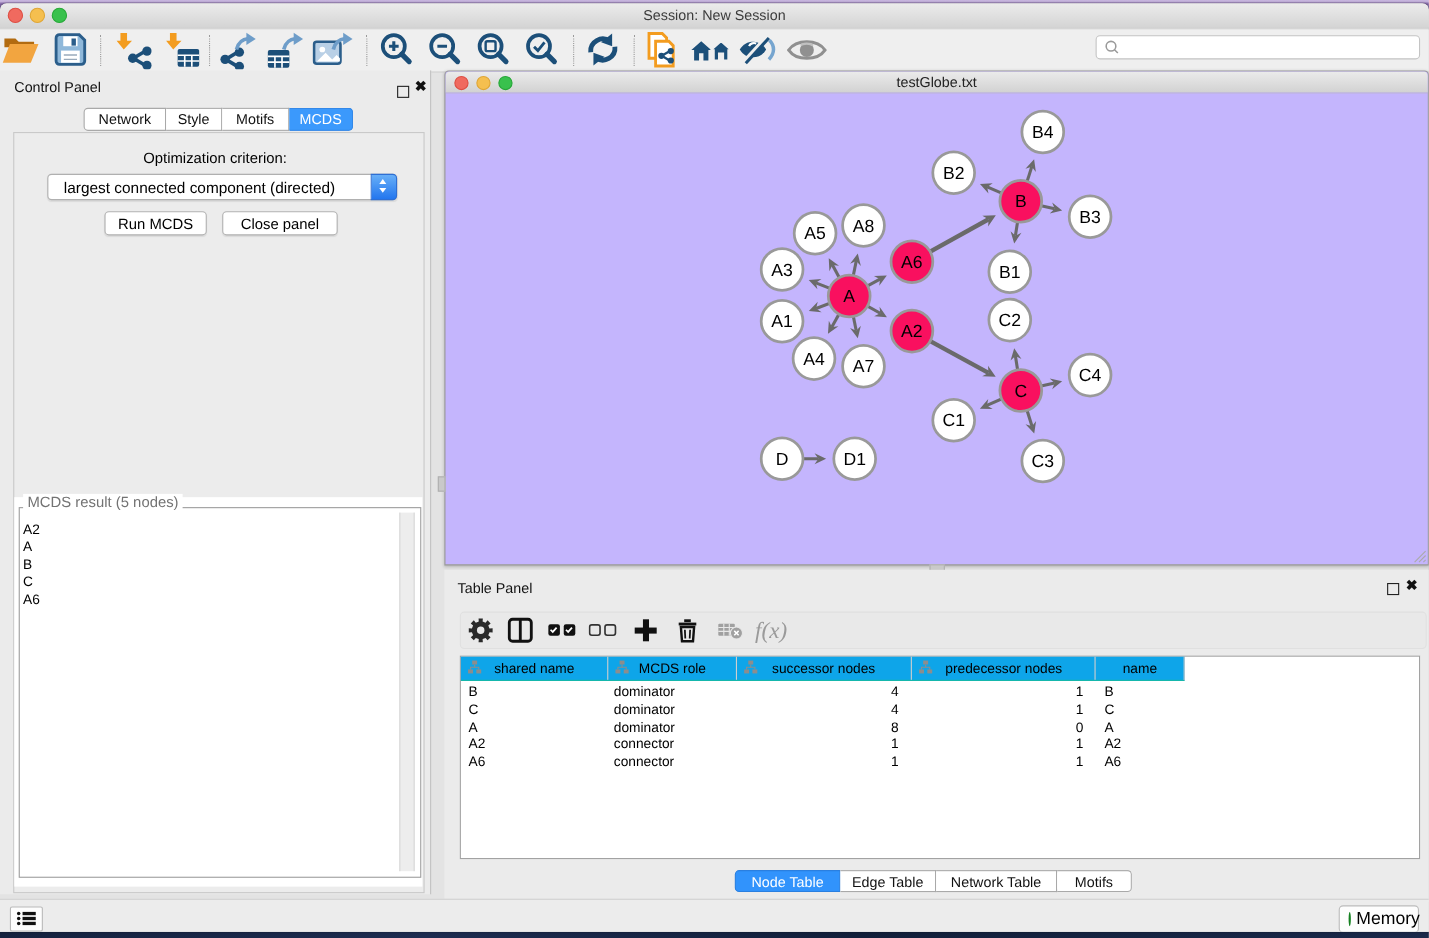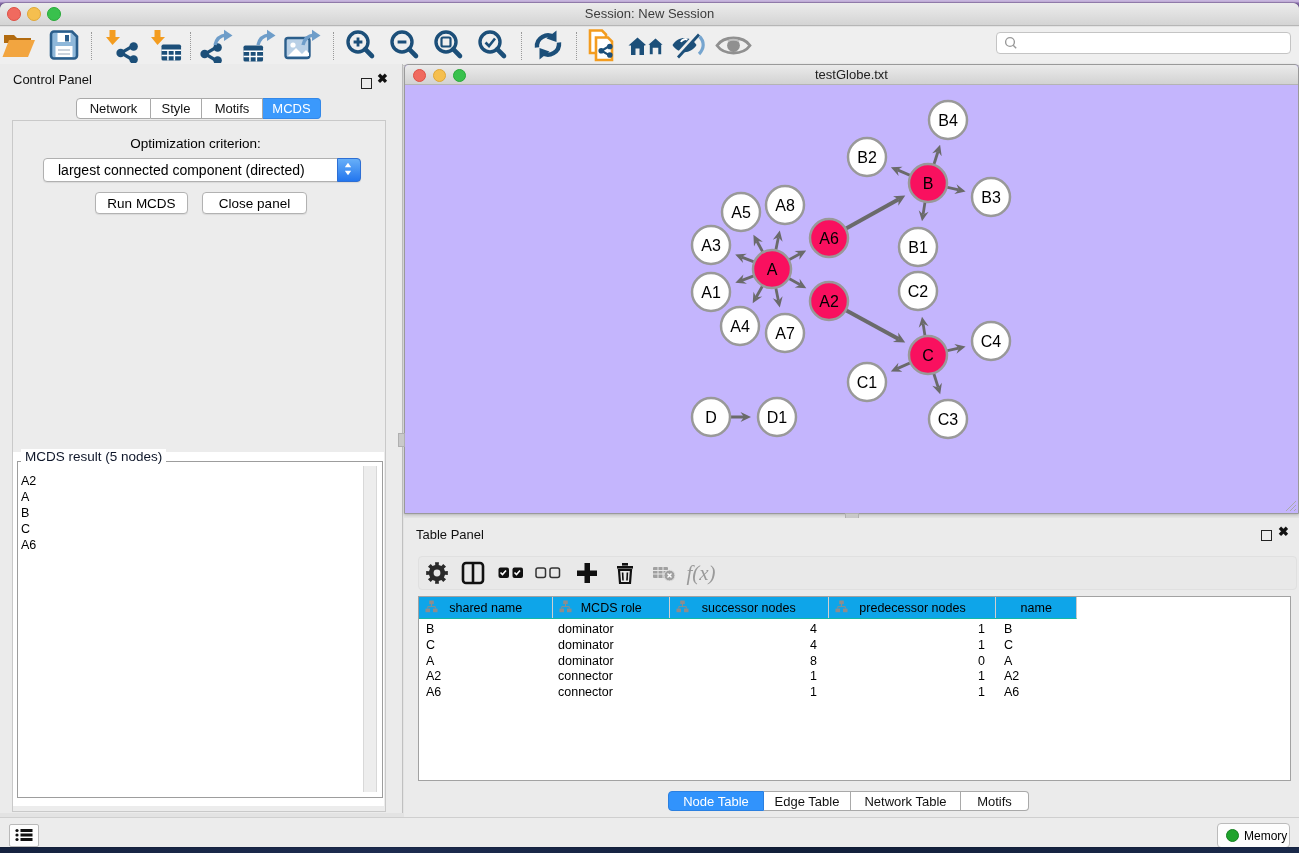--- a/index.html
+++ b/index.html
@@ -14,39 +14,39 @@
 #nettitle .tl{width:11px;height:11px;}
 #titlebar .t1{left:7px;background:#f06a5f;border:0.5px solid #dd4f44;}
 #titlebar .t2{left:27px;background:#f5bf4f;border:0.5px solid #dfa636;}
 #titlebar .t3{left:47px;background:#39c14d;border:0.5px solid #27a838;}
 #apptitle{left:0;top:3px;width:1299px;text-align:center;font-size:13px;color:#3c3c3c;}
 #toolbar{left:0;top:24px;width:1299px;height:38px;background:#efefef;border-bottom:1px solid #cccccc;}
 .sep{position:absolute;top:5px;height:28px;width:0;border-left:1px dotted #9a9a9a;}
 #searchbox{left:996px;top:5px;width:293px;height:20px;background:#fff;border:1px solid #c4c4c4;border-radius:4px;}
 .icon{position:absolute;top:1px;}
 
-#cpanel{left:0;top:61px;width:391px;height:749px;background:#ebebeb;border-right:1px solid #c0c0c0;padding-left:11px;}
+#cpanel{left:0;top:61px;width:391px;height:749px;background:#ebebeb;border-right:1px solid #c0c0c0;}
 #cpanel .ptitle{position:absolute;left:13px;top:8px;font-size:13px;color:#111;}
 .wfloat{position:absolute;width:9px;height:9px;border:1.5px solid #222;}
 .wclose{position:absolute;font-size:13px;font-weight:bold;color:#111;}
 #tabs{position:absolute;left:76px;top:34px;height:21px;display:flex;font-size:13px;box-sizing:border-box;}
 #tabs div{box-sizing:border-box;}
 #tabs div{border:1px solid #a9a9a9;border-left:none;background:#fff;color:#111;display:flex;align-items:center;justify-content:center;}
 #tabs div.first{border-left:1px solid #a9a9a9;border-radius:4px 0 0 4px;}
 #tabs div.last{border-radius:0 4px 4px 0;}
 #tabs div.sel{background:#3b99fc;border-color:#3388e8;color:#fff;}
 #innerpanel{position:absolute;left:12px;top:56px;width:372px;height:690px;background:#ececec;border:1px solid #c9c9c9;}
 #optlabel{position:absolute;left:0;top:72px;width:391px;text-align:center;font-size:13.5px;color:#000;}
 #combo{position:absolute;left:43px;top:94px;width:316px;height:22px;background:#fff;border:1px solid #b0b0b0;border-radius:4px;box-shadow:0 1px 1px rgba(0,0,0,0.08);}
 #combo .ctext{position:absolute;left:14px;top:3px;font-size:14px;color:#000;}
 #combo .stepper{position:absolute;right:-1px;top:-1px;width:22px;height:22px;border-radius:0 4px 4px 0;background:linear-gradient(#67aff8,#2376ee);border:1px solid #2e6fd4;}
 .btn{position:absolute;height:20px;background:#fff;border:1px solid #b2b2b2;border-radius:4px;font-size:13.5px;color:#000;display:flex;align-items:center;justify-content:center;box-shadow:0 1px 1px rgba(0,0,0,0.08);}
 #whitepanel{position:absolute;left:13px;top:388px;width:371px;height:354px;background:#fff;}
 #grpbox{position:absolute;left:17px;top:397px;width:364px;height:335px;border:1px solid #9d9d9d;}
-#grptitle{position:absolute;left:21px;top:385px;background:#fff;padding:0 4px;font-size:13.5px;color:#0f172a;}
+#grptitle{position:absolute;left:21px;top:385px;background:#fff;padding:0 4px;font-size:13.5px;color:#737373;}
 #mcdslist{position:absolute;left:19px;top:400px;width:360px;height:330px;background:#fff;}
 #mcdslist .items{position:absolute;left:2px;top:9px;font-size:12.5px;color:#000;line-height:16px;}
 #mcdslist .vsb{position:absolute;right:2px;top:2px;width:12px;height:326px;background:#ededed;border-left:1px solid #d8d8d8;border-right:1px solid #d8d8d8;}
 
 #netwin{left:404px;top:61px;width:893px;height:448px;background:#c4b5fd;border:1px solid #9a9a9a;border-radius:4px 4px 0 0;box-shadow:0 1px 3px rgba(0,0,0,0.2);}
 #nettitle{position:absolute;left:0;top:0;width:100%;height:19px;background:linear-gradient(#ebebeb,#d2d2d2);border-bottom:1px solid #b4b4b4;border-radius:4px 4px 0 0;}
 #nettitle .t1{left:8px;top:4px;background:#f06a5f;border:0.5px solid #dd4f44;}
 #nettitle .t2{left:28px;top:4px;background:#f5bf4f;border:0.5px solid #dfa636;}
 #nettitle .t3{left:48px;top:4px;background:#39c14d;border:0.5px solid #27a838;}
 #nettitle .txt{position:absolute;left:0;top:2px;width:100%;text-align:center;font-size:13px;color:#222;}
@@ -60,21 +60,21 @@
 #thead .ctext{position:absolute;top:4px;width:100%;text-align:center;font-size:12.5px;color:#000;}
 .trow{position:absolute;font-size:12.5px;color:#000;height:16px;line-height:16px;}
 #btabs{position:absolute;left:264px;top:273px;height:20px;display:flex;font-size:13px;box-sizing:border-box;text-align:right;}
 #btabs div{border:1px solid #a9a9a9;border-left:none;background:#fff;color:#111;display:flex;align-items:center;justify-content:center;box-sizing:border-box;}
 #btabs div.first{border-left:1px solid #a9a9a9;border-radius:4px 0 0 4px;}
 #btabs div.last{border-radius:0 4px 4px 0;}
 #btabs div.sel{background:#3193fc;border-color:#2a7fe0;color:#fff;}
 
 #statusbar{left:0;top:814px;width:1299px;height:33px;background:#ececec;border-top:1px solid #cfcfcf;}
 #listbtn{position:absolute;left:9px;top:6px;width:28px;height:21px;background:#fdfdfd;border:1px solid #b9b9b9;border-radius:2px;}
-#membtn{position:absolute;left:1217px;top:5px;width:71px;height:23px;background:#fdfdfd;border:1px solid #bbb;border-radius:4px;font-size:12px;color:#000;display:flex;align-items:center;}
+#membtn{position:absolute;left:1217px;top:5px;width:71px;height:23px;background:#fdfdfd;border:1px solid #bbb;border-radius:4px;font-size:16px;color:#000;display:flex;align-items:center;}
 #membtn .dot{width:11px;height:11px;border-radius:50%;background:#1fa32c;margin:0 5px 0 8px;border:0.5px solid #158020;}
 </style>
 </head>
 <body>
 <div class="abs" id="deskTop"></div>
 <div class="abs" id="deskBottom"></div>
 <div class="abs" id="appwin">
   <div class="abs" id="titlebar">
     <div class="tl t1"></div>
       <div class="tl t2"></div>

